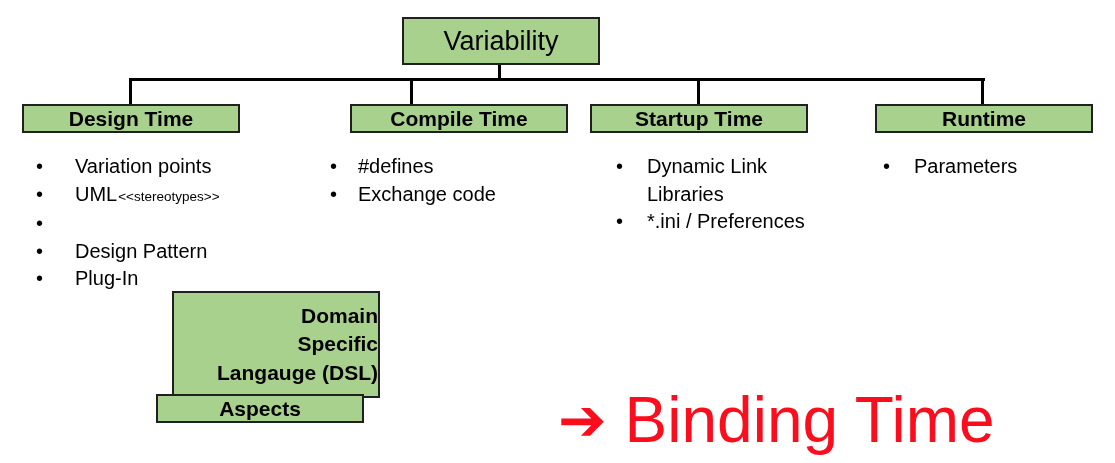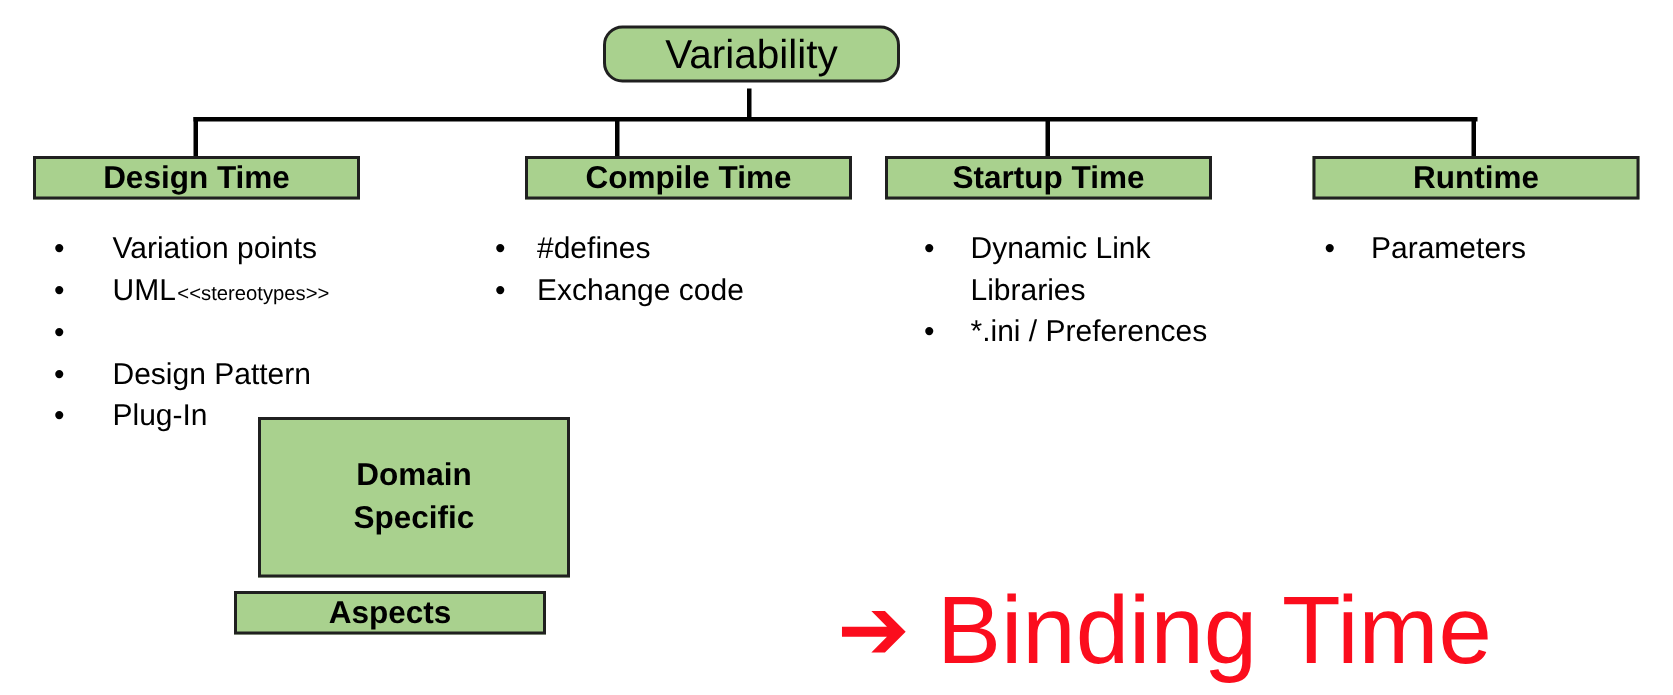--- a/index.html
+++ b/index.html
@@ -24,23 +24,22 @@
     position: absolute;
     box-sizing: border-box;
     background: #A9D18E;
     border: 2px solid #202020;
     display: flex;
     align-items: center;
     justify-content: center;
     text-align: center;
   }
   .root-box {
-    left: 402px; top: 17px; width: 198px; height: 38px;
+    left: 402px; top: 17px; width: 198px; height: 48px;
     font-size: 27px;
-    border-radius: 13px;
   }
   .header-box {
     top: 104px; width: 218px; height: 29px;
     font-size: 21px; font-weight: bold;
   }
   .col-list {
     position: absolute;
     top: 153px;
     list-style: none;
     margin: 0; padding: 0;
@@ -54,24 +53,25 @@
   .bullet {
     flex: 0 0 auto;
     display: inline-block;
   }
   .note {
     font-size: 13.5px;
     margin-left: 1px;
     white-space: nowrap;
   }
   .dsl-box {
-    left: 172px; top: 278px; width: 208px; height: 107px;
+    left: 172px; top: 291px; width: 208px; height: 107px;
     font-size: 21px; font-weight: bold;
     line-height: 28.5px;
     flex-direction: column;
+    align-items: flex-end;
   }
   .dsl-box span { display: block; }
   .aspects-box {
     left: 156px; top: 394px; width: 208px; height: 29px;
     font-size: 21px; font-weight: bold; align-items: center;
   }
   .annotation {
     position: absolute;
     left: 558px; top: 388px; height: 64px;
     display: flex;
@@ -166,20 +166,21 @@
   <ul class="col-list" style="left:883px;">
     <li>
       <span class="bullet" style="width:31px;">•</span>
       <span>Parameters</span>
     </li>
   </ul>
 
   <div class="box dsl-box">
     <span>Domain</span>
     <span>Specific</span>
+    <span>Langauge (DSL)</span>
   </div>
 
   <div class="box aspects-box">
     <span>Aspects</span>
   </div>
 
   <div class="annotation">
     <span class="arrow-glyph">➔</span>
     <span class="annotation-label">Binding Time</span>
   </div>

